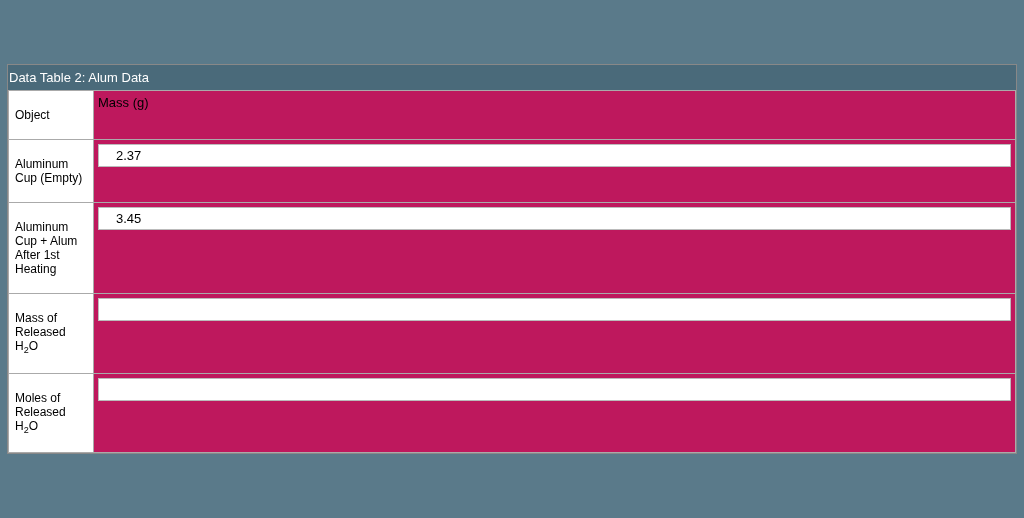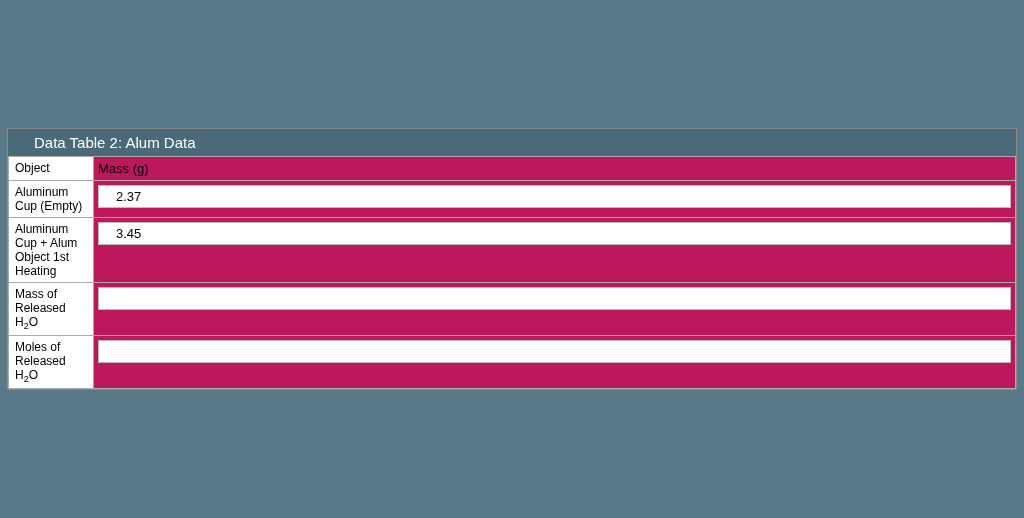--- a/index.html
+++ b/index.html
@@ -22,37 +22,37 @@
 
     .window {
       width: 1010px;
       background: #fff;
       border: 1px solid #888;
     }
 
     .title-bar {
       background: #4a6a7a;
       color: #fff;
-      padding: 5px 26px;
-      font-size: 15px;
+      padding: 5px 1px;
+      font-size: 13px;
       font-weight: normal;
     }
 
     .table-container {
       width: 100%;
     }
 
     table {
       width: 100%;
       border-collapse: collapse;
     }
 
     td {
       border: 1px solid #aaa;
-      padding: 4px 6px;
+      padding: 17px 6px;
       vertical-align: top;
     }
 
     .label-col {
       width: 85px;
       font-size: 12px;
       color: #000;
       background: #fff;
     }
 
@@ -102,21 +102,21 @@
             Aluminum Cup (Empty)
           </td>
           <td class="input-col">
             <input type="text" value="2.37" style="">
           </td>
         </tr>
 
 
         <tr>
           <td class="label-col">
-            Aluminum Cup + Alum Object 1st Heating
+            Aluminum Cup + Alum After 1st Heating
           </td>
           <td class="input-col">
             <input type="text" value="3.45" style="">
           </td>
         </tr>
 
 
         <tr>
           <td class="label-col">
             Mass of Released H<sub>2</sub>O

